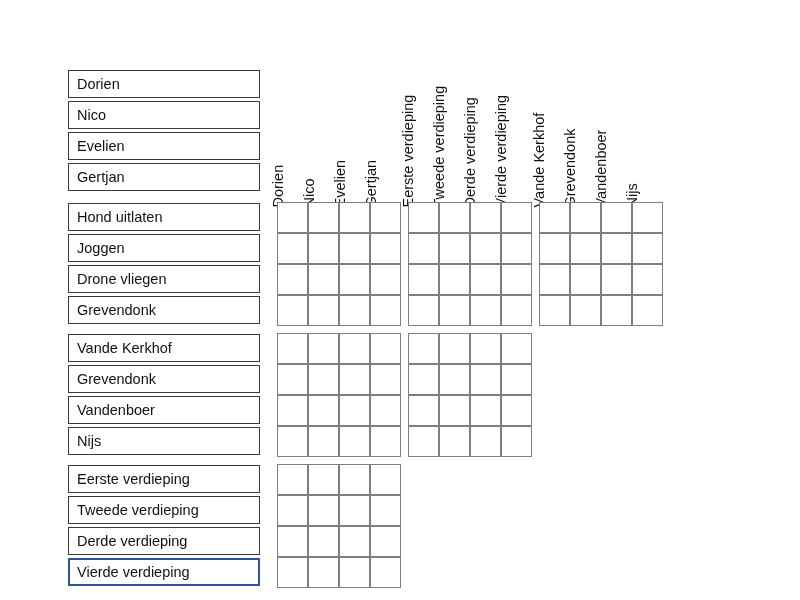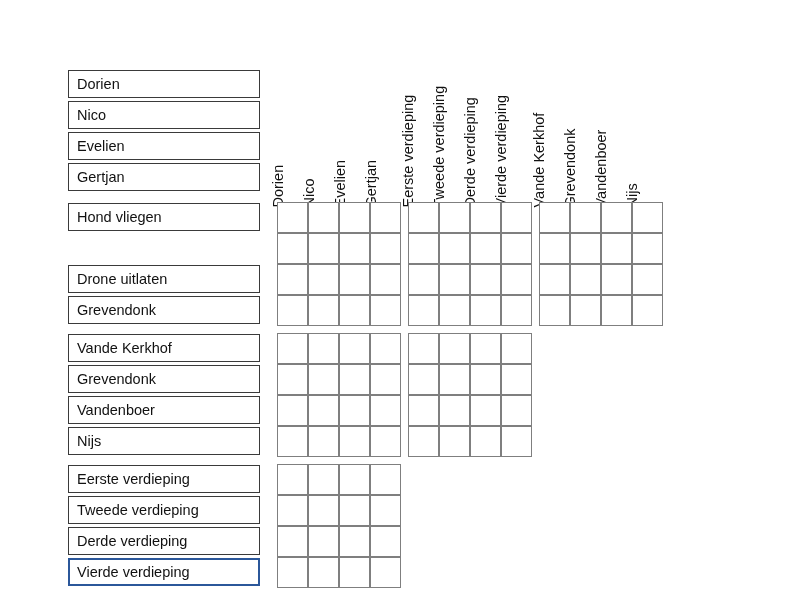--- a/index.html
+++ b/index.html
@@ -72,22 +72,23 @@
 </head>
 <body>
 
 <div class="puzzle">
 
   <div class="label-box" style="left:68px; top:62px;">Dorien</div>
   <div class="label-box" style="left:68px; top:93px;">Nico</div>
   <div class="label-box" style="left:68px; top:124px;">Evelien</div>
   <div class="label-box" style="left:68px; top:155px;">Gertjan</div>
 
-  <div class="label-box" style="left:68px; top:195px;">Hond vliegen</div>
-  <div class="label-box" style="left:68px; top:257px;">Drone uitlaten</div>
+  <div class="label-box" style="left:68px; top:195px;">Hond uitlaten</div>
+  <div class="label-box" style="left:68px; top:226px;">Joggen</div>
+  <div class="label-box" style="left:68px; top:257px;">Drone vliegen</div>
   <div class="label-box" style="left:68px; top:288px;">Grevendonk</div>
 
   <div class="label-box" style="left:68px; top:326px;">Vande Kerkhof</div>
   <div class="label-box" style="left:68px; top:357px;">Grevendonk</div>
   <div class="label-box" style="left:68px; top:388px;">Vandenboer</div>
   <div class="label-box" style="left:68px; top:419px;">Nijs</div>
 
   <div class="label-box" style="left:68px; top:457px;">Eerste verdieping</div>
   <div class="label-box" style="left:68px; top:488px;">Tweede verdieping</div>
   <div class="label-box" style="left:68px; top:519px;">Derde verdieping</div>

